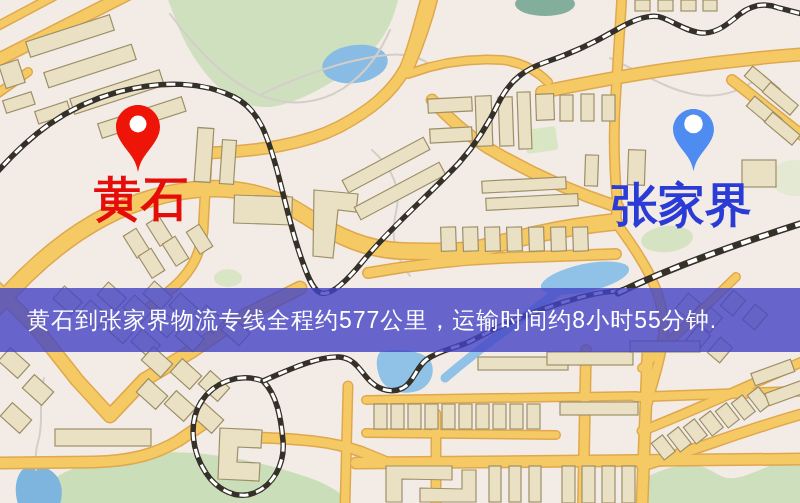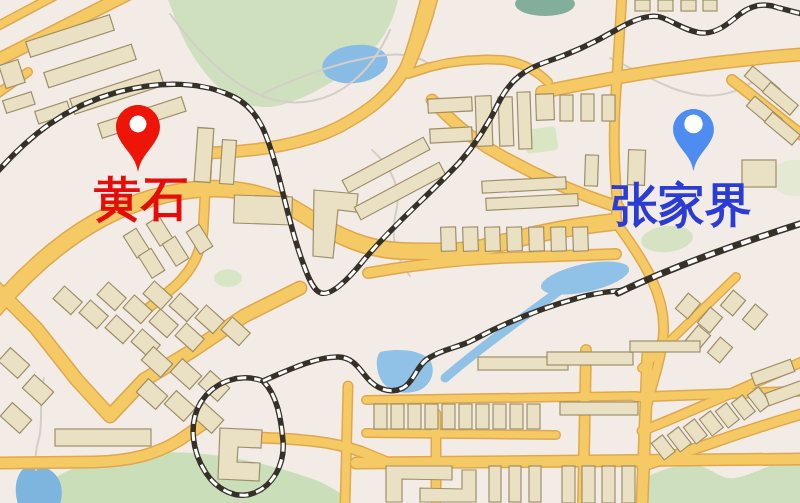--- a/index.html
+++ b/index.html
@@ -269,20 +269,23 @@
       <path class="rww" stroke-width="3" stroke-dasharray="9 8" d="M -8,178 C 28,136 66,106 118,92 C 162,80 204,82 234,97 C 260,110 268,138 277,170 C 285,200 292,234 303,263 C 309,280 314,291 321,293 C 331,296 346,282 363,261 C 392,226 428,196 459,163 C 477,143 491,119 500,100 C 511,79 526,69 546,62 C 567,55 592,44 616,30 C 633,20 651,13 663,18 C 676,23 690,33 704,33 C 717,33 728,24 740,14 C 753,4 766,3 779,8 L 806,15"></path>
       <path class="rwb" stroke-width="5.5" d="M 263,381 C 238,372 213,383 201,402 C 188,423 192,452 206,473 C 217,490 237,500 254,493 C 273,486 285,464 283,441 C 281,418 277,395 263,381 Z"></path>
       <path class="rww" stroke-width="3" stroke-dasharray="9 8" d="M 263,381 C 238,372 213,383 201,402 C 188,423 192,452 206,473 C 217,490 237,500 254,493 C 273,486 285,464 283,441 C 281,418 277,395 263,381 Z"></path>
       <path class="rwb" stroke-width="5.5" d="M 263,381 C 288,370 318,356 339,357 C 356,358 361,373 371,382 C 381,391 393,393 403,388 C 413,383 416,368 426,360 C 440,349 458,348 473,340 C 505,323 545,307 578,298 C 602,291 614,292 624,290"></path>
       <path class="rww" stroke-width="3" stroke-dasharray="9 8" d="M 263,381 C 288,370 318,356 339,357 C 356,358 361,373 371,382 C 381,391 393,393 403,388 C 413,383 416,368 426,360 C 440,349 458,348 473,340 C 505,323 545,307 578,298 C 602,291 614,292 624,290"></path>
       <path class="rwb" stroke-width="7" d="M 618,293 C 670,268 730,246 806,222"></path>
       <path class="rww" stroke-width="4" stroke-dasharray="10 9" d="M 618,293 C 670,268 730,246 806,222"></path>
     </g>
   </svg>
 
+  <div class="banner">
+    <span>黄石到张家界物流专线全程约577公里，运输时间约8小时55分钟.</span>
+  </div>
 
   <svg class="pin" style="left:112px;top:101px;" width="52" height="76" viewBox="-26 -26 52 76">
     <path fill="#ee1508" d="M 0,-22 C 12.15,-22 22,-12.15 22,0 C 22,9.6 15.2,17.6 8.4,26.4 C 4.2,31.8 1.2,37.8 0,45 C -1.2,37.8 -4.2,31.8 -8.4,26.4 C -15.2,17.6 -22,9.6 -22,0 C -22,-12.15 -12.15,-22 0,-22 Z" style="fill: rgb(238, 21, 8);"></path>
     <circle cx="0" cy="-3" r="8.5" fill="#ffffff"></circle>
   </svg>
   <div class="city-label label-origin" style="color: rgb(229, 13, 10);">黄石</div>
 
   <svg class="pin" style="left:669px;top:105px;" width="49" height="71" viewBox="-24.5 -24.5 49 71">
     <g transform="scale(0.93)">
       <path fill="#4e8cf2" d="M 0,-22 C 12.15,-22 22,-12.15 22,0 C 22,9.6 15.2,17.6 8.4,26.4 C 4.2,31.8 1.2,37.8 0,45 C -1.2,37.8 -4.2,31.8 -8.4,26.4 C -15.2,17.6 -22,9.6 -22,0 C -22,-12.15 -12.15,-22 0,-22 Z" style="fill: rgb(78, 140, 242);"></path>

